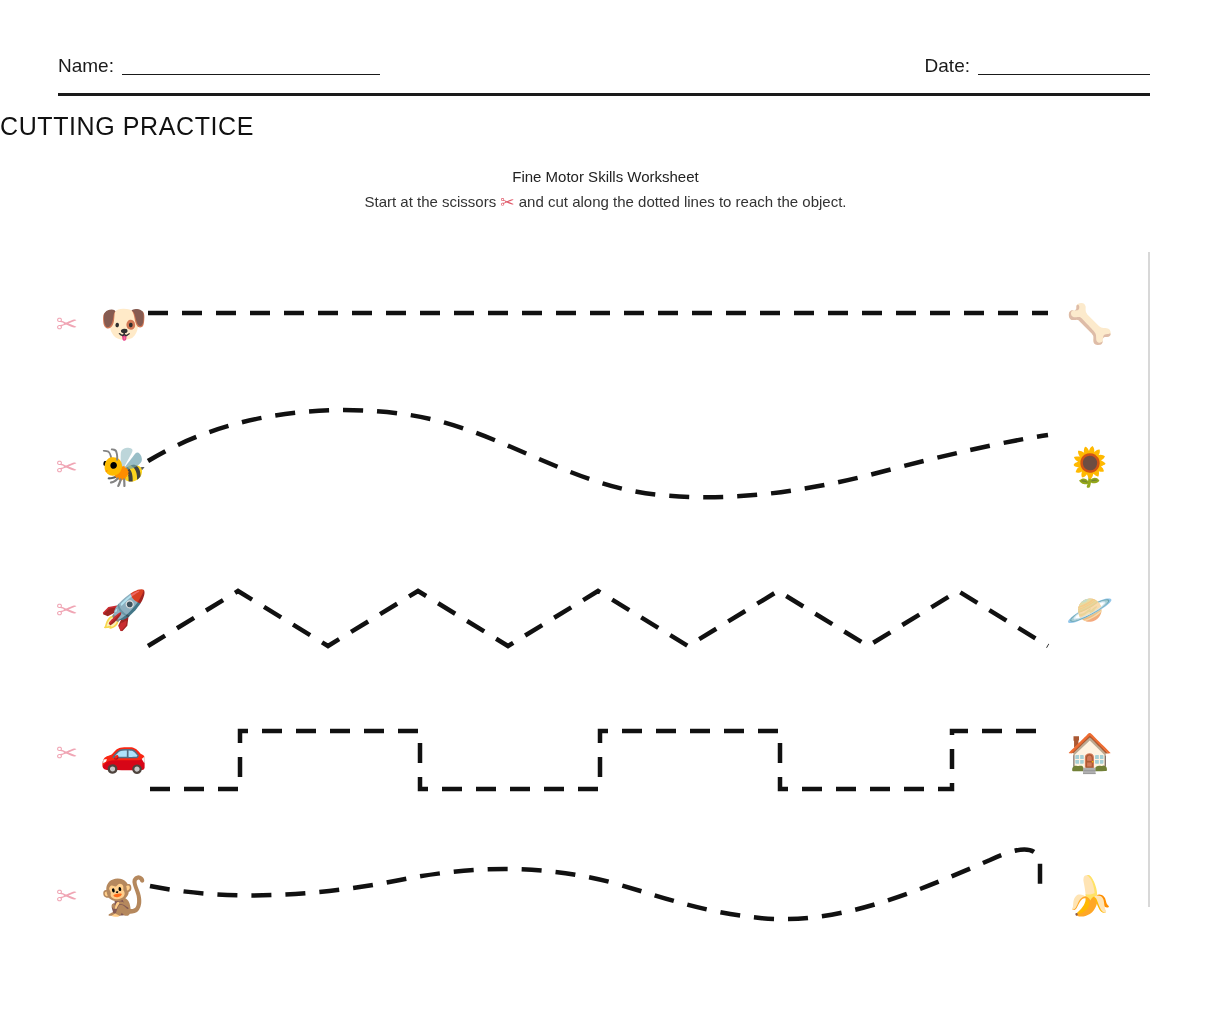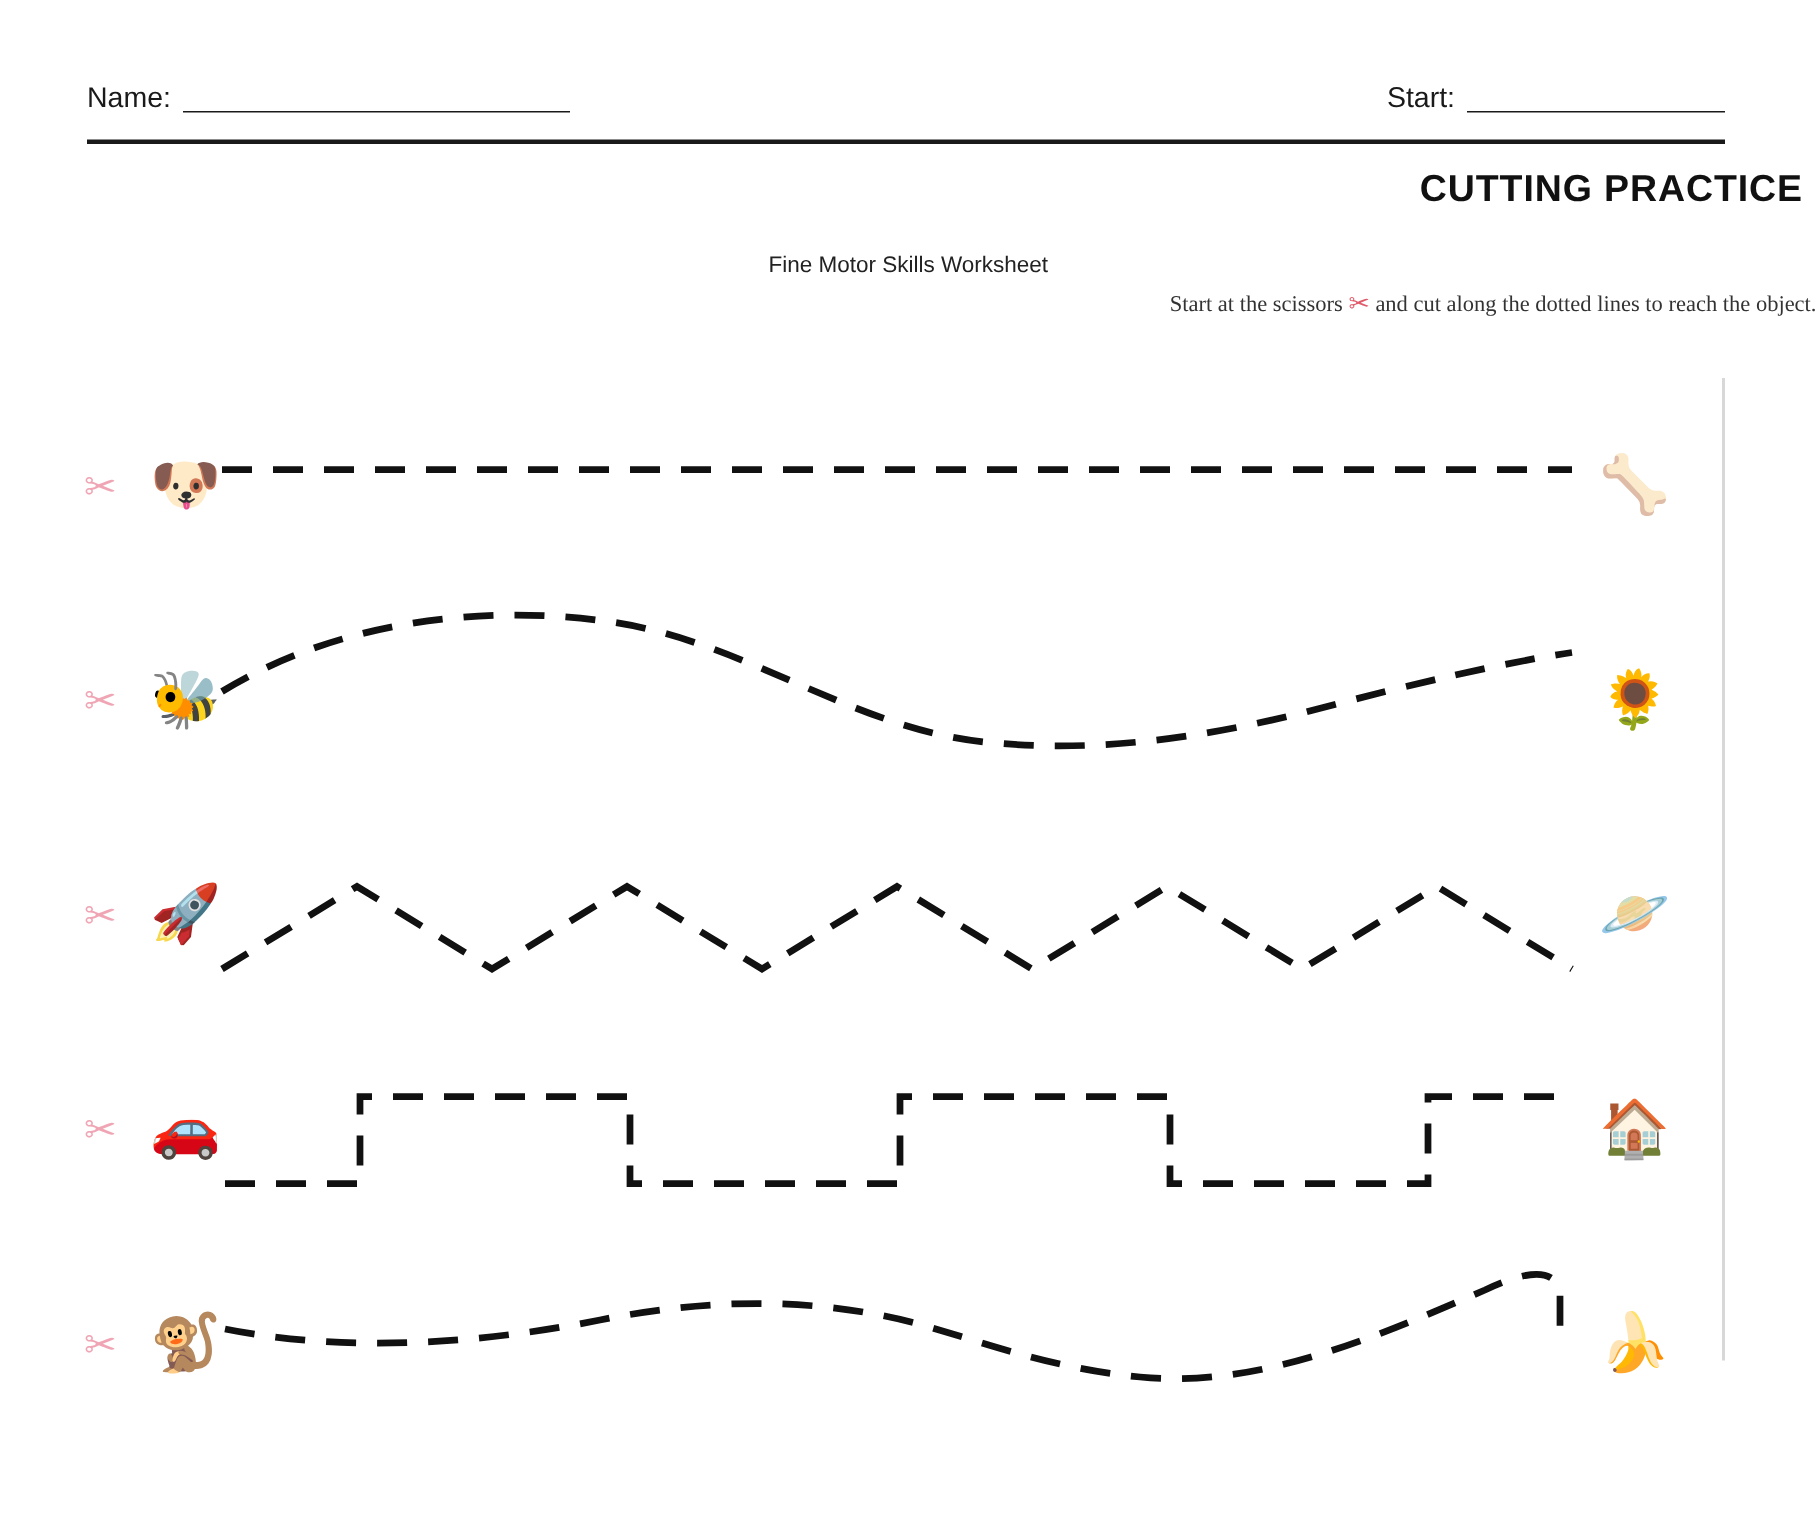--- a/index.html
+++ b/index.html
@@ -60,44 +60,43 @@
     height: 3px;
     background: #1a1a1a;
   }
 
   
   .title {
     position: absolute;
     top: 112px;
     left: 0;
     width: 1202px;
-    text-align: right;
+    text-align: left;
     font-size: 25px;
-    font-weight: bold;
+    font-weight: normal;
     letter-spacing: 0.6px;
     color: #111111;
   }
   .subtitle {
     position: absolute;
     top: 168px;
     left: 0;
     width: 1211px;
     text-align: center;
     font-size: 15px;
     color: #222222;
   }
   .instructions {
     position: absolute;
     top: 192px;
     left: 0;
     width: 1211px;
-    text-align: right;
+    text-align: center;
     font-size: 15px;
     color: #333333;
-    font-family: Liberation Serif, serif;
   }
   .instructions .inline-scissors {
     color: #e05a6a;
     font-size: 17px;
     vertical-align: -1px;
   }
 
   
   .right-rule {
     position: absolute;
@@ -169,21 +168,21 @@
 <body>
 
 <div class="page">
 
   <div class="name-date-row">
     <div class="field">
       <span class="field-label">Name:</span>
       <span class="field-blank blank-name"></span>
     </div>
     <div class="field">
-      <span class="field-label">Start:</span>
+      <span class="field-label">Date:</span>
       <span class="field-blank blank-date"></span>
     </div>
   </div>
 
   <div class="header-rule"></div>
 
   <div class="title">CUTTING PRACTICE</div>
   <div class="subtitle">Fine Motor Skills Worksheet</div>
   <div class="instructions">
     <span>Start at the scissors</span>

